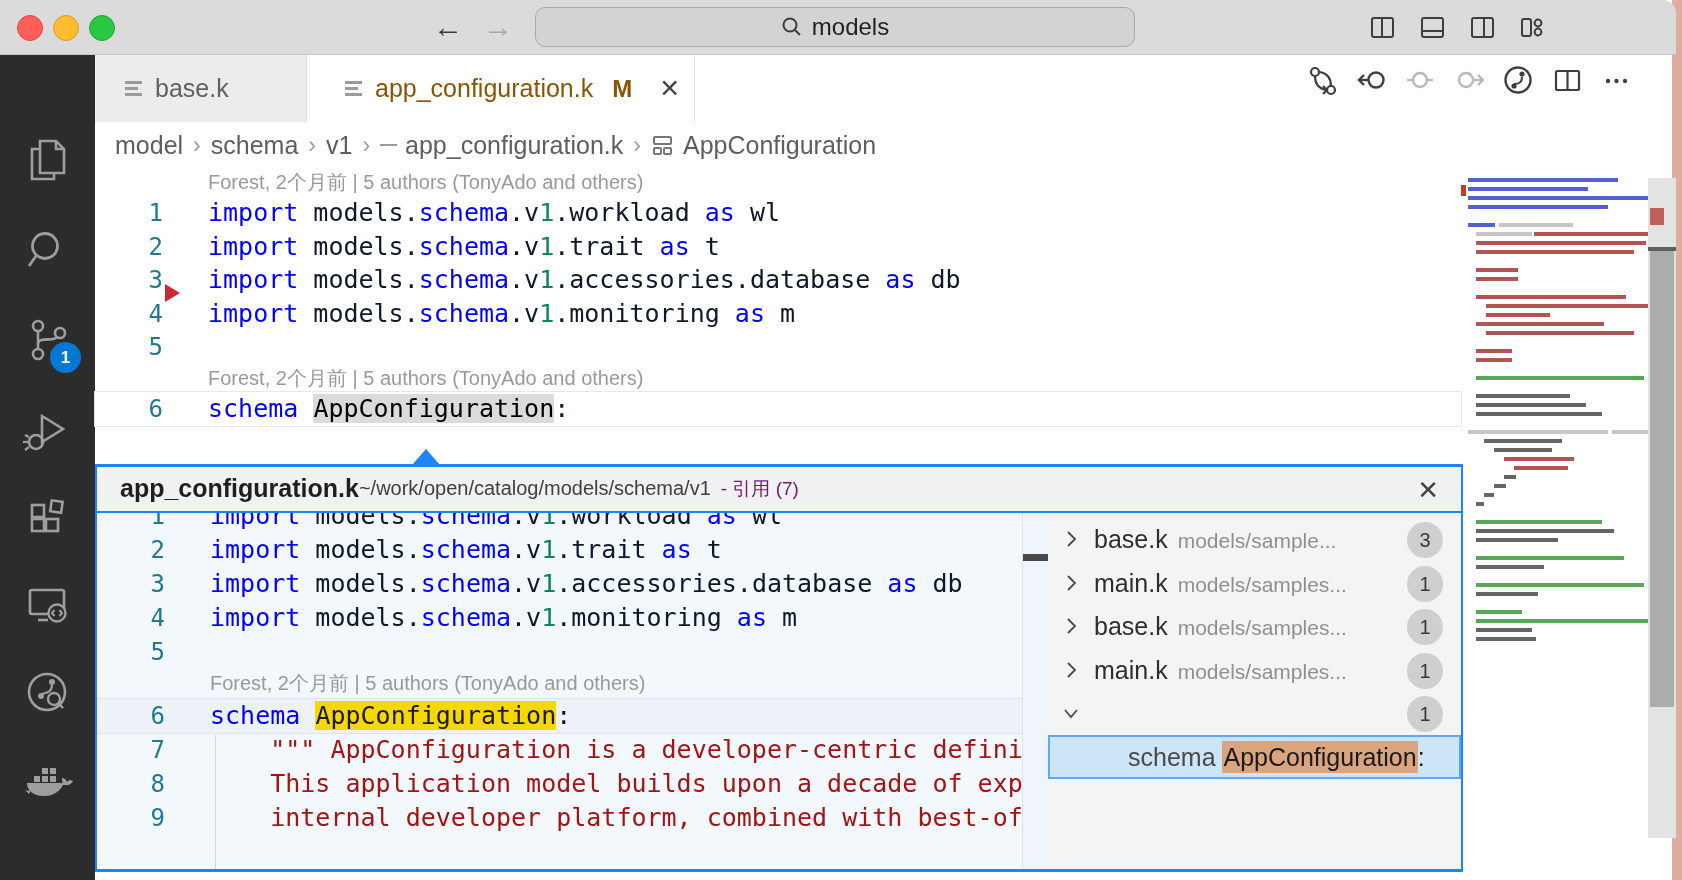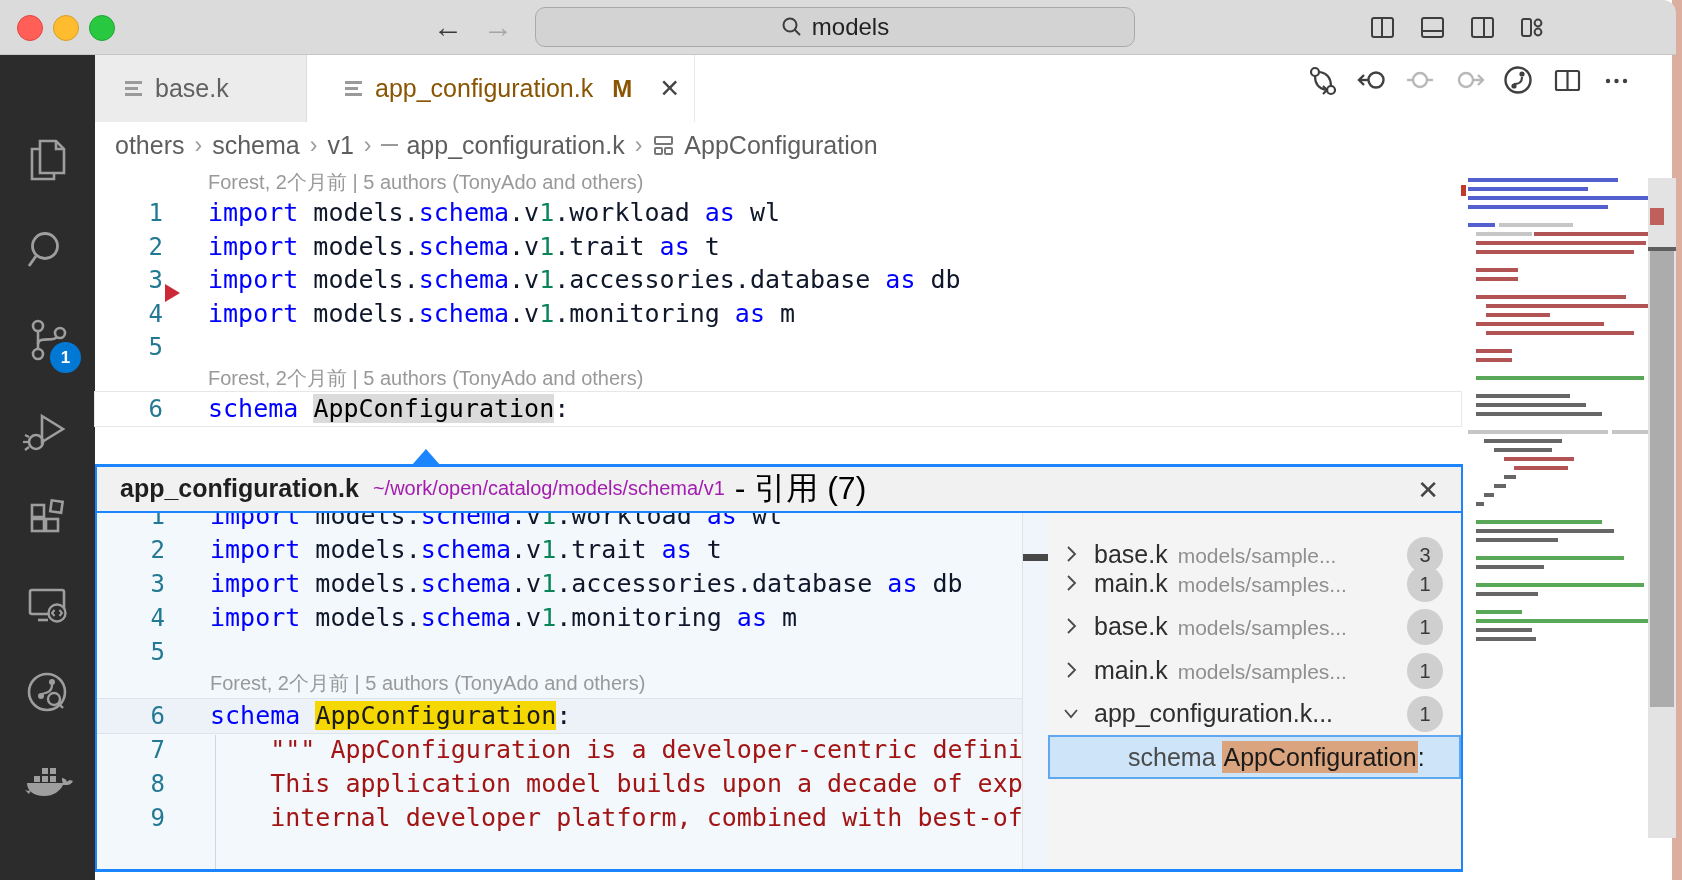--- a/index.html
+++ b/index.html
@@ -84,22 +84,22 @@
   .peek-caret { position:absolute; left:412px; top:449px; width:0; height:0;
     border-left:14px solid transparent; border-right:14px solid transparent; border-bottom:16px solid #1a85ff; }
   .peek-btop, .peek-bsep, .peek-bbottom { position:absolute; left:95px; width:1368px; background:#1a85ff; }
   .peek-btop { top:464px; height:2.5px; } .peek-bsep { top:511px; height:2px; left:97px; width:1364px; }
   .peek-bbottom { top:869px; height:3px; }
   .peek-bleft, .peek-bright { position:absolute; top:464px; height:408px; width:2px; background:#1a85ff; }
   .peek-bleft { left:95px; } .peek-bright { left:1461px; }
   .peek-header { position:absolute; left:97px; top:466.5px; width:1364px; height:44.5px; background:#f1f1f1;
     display:flex; align-items:center; padding-left:23px; }
   .peek-title { font-size:25px; font-weight:bold; color:#1f1f1f; }
-  .peek-path { font-size:20px; color:#a21caf; margin-left:14px; }
-  .peek-label { font-size:32px; color:#000000; margin-left:10px; }
+  .peek-path { font-size:20px; color:#404040; margin-left:0; }
+  .peek-label { font-size:19px; color:#701a75; margin-left:10px; }
   .peek-close { position:absolute; right:22px; top:8px; font-size:26px; color:#444; }
   .peek-body { position:absolute; left:97px; top:513px; width:1364px; height:356px; overflow:hidden; background:#f2f8fc; }
   .peek-code { position:absolute; left:0; top:0; width:925px; height:356px; }
   .peek-code .code-line { width:925px; }
   .peek-code .cur6 { background:#edf2f8; outline:1px solid #dde4ea; }
   .peek-guide { position:absolute; left:118px; top:222px; width:1px; height:134px; background:#d0d7de; }
   .peek-sgutter { position:absolute; left:925px; top:0; width:26px; height:356px; background:#eff5fa; border-left:1px solid #e2e2e2; }
   .peek-dash { position:absolute; left:926px; top:41px; width:25px; height:7px; background:#474747; }
   .refs { position:absolute; left:951px; top:0; width:413px; height:356px; background:#f4f4f4; }
   .ref-row { position:absolute; left:0; width:413px; height:43.5px; display:flex; align-items:center; }
@@ -267,21 +267,21 @@
       </svg>
       <svg class="ic" viewBox="0 0 31 31">
         <circle cx="7" cy="16" r="2.2" fill="#3f3f3f"></circle>
           <circle cx="15.5" cy="16" r="2.2" fill="#3f3f3f"></circle>
           <circle cx="24" cy="16" r="2.2" fill="#3f3f3f"></circle>
       </svg>
     </div>
   </div>
 
   <div class="breadcrumbs">
-    <span class="bc-item">others</span>
+    <span class="bc-item">model</span>
     <span class="bc-sep">›</span>
     <span class="bc-item">schema</span>
     <span class="bc-sep">›</span>
     <span class="bc-item">v1</span>
     <span class="bc-sep">›</span>
     <span class="bc-ic fileicon">
         <i></i>
         <i></i>
         <i></i>
       </span>
@@ -388,21 +388,21 @@
         </div>
         <div class="code-line cur6" style="top: 186px;"><span class="gutter">6</span><span class="content"><span class="tk-k">schema</span><span class="tk-d"> </span><span class="tk-y">AppConfiguration</span><span class="tk-d">:</span></span></div>
         <div class="code-line" style="top: 220px;"><span class="gutter">7</span><span class="content"><span class="tk-s">    """ AppConfiguration is a developer-centric definition</span></span></div>
         <div class="code-line" style="top: 254px;"><span class="gutter">8</span><span class="content"><span class="tk-s">    This application model builds upon a decade of experience</span></span></div>
         <div class="code-line" style="top: 288px;"><span class="gutter">9</span><span class="content"><span class="tk-s">    internal developer platform, combined with best-of-breed</span></span></div>
       </div>
     <div class="peek-guide"></div>
     <div class="peek-sgutter"></div>
     <div class="peek-dash"></div>
     <div class="refs" id="refs">
-        <div class="ref-row" style="top: 20px;">
+        <div class="ref-row" style="top: 5px;">
           <span class="ref-chev"><svg width="22" height="22" viewBox="0 0 22 22">
               <polyline points="8,4 15,11 8,18" fill="none" stroke="#4a4a4a" stroke-width="1.8"></polyline>
             </svg></span>
           <span class="ref-file">base.k<span class="ref-path">models/sample...</span></span>
           <div class="ref-badge">3</div>
         </div>
         <div class="ref-row" style="top: 48.5px;">
           <span class="ref-chev"><svg width="22" height="22" viewBox="0 0 22 22">
               <polyline points="8,4 15,11 8,18" fill="none" stroke="#4a4a4a" stroke-width="1.8"></polyline>
             </svg></span>
@@ -420,20 +420,19 @@
           <span class="ref-chev"><svg width="22" height="22" viewBox="0 0 22 22">
               <polyline points="8,4 15,11 8,18" fill="none" stroke="#4a4a4a" stroke-width="1.8"></polyline>
             </svg></span>
           <span class="ref-file">main.k<span class="ref-path">models/samples...</span></span>
           <div class="ref-badge">1</div>
         </div>
         <div class="ref-row" style="top: 179px;">
           <span class="ref-chev"><svg width="22" height="22" viewBox="0 0 22 22">
               <polyline points="5,8 11,15 17,8" fill="none" stroke="#4a4a4a" stroke-width="1.8"></polyline>
             </svg></span>
-          <span class="ref-file">app_configuration.k...</span>
           <div class="ref-badge">1</div>
         </div>
         <div class="ref-selected"><span class="pfx">schema </span><span class="match">AppConfiguration</span><span class="sfx">:</span></div>
       </div>
   </div>
   <div class="peek-bbottom"></div>
 </div>
 
 </body></html>

